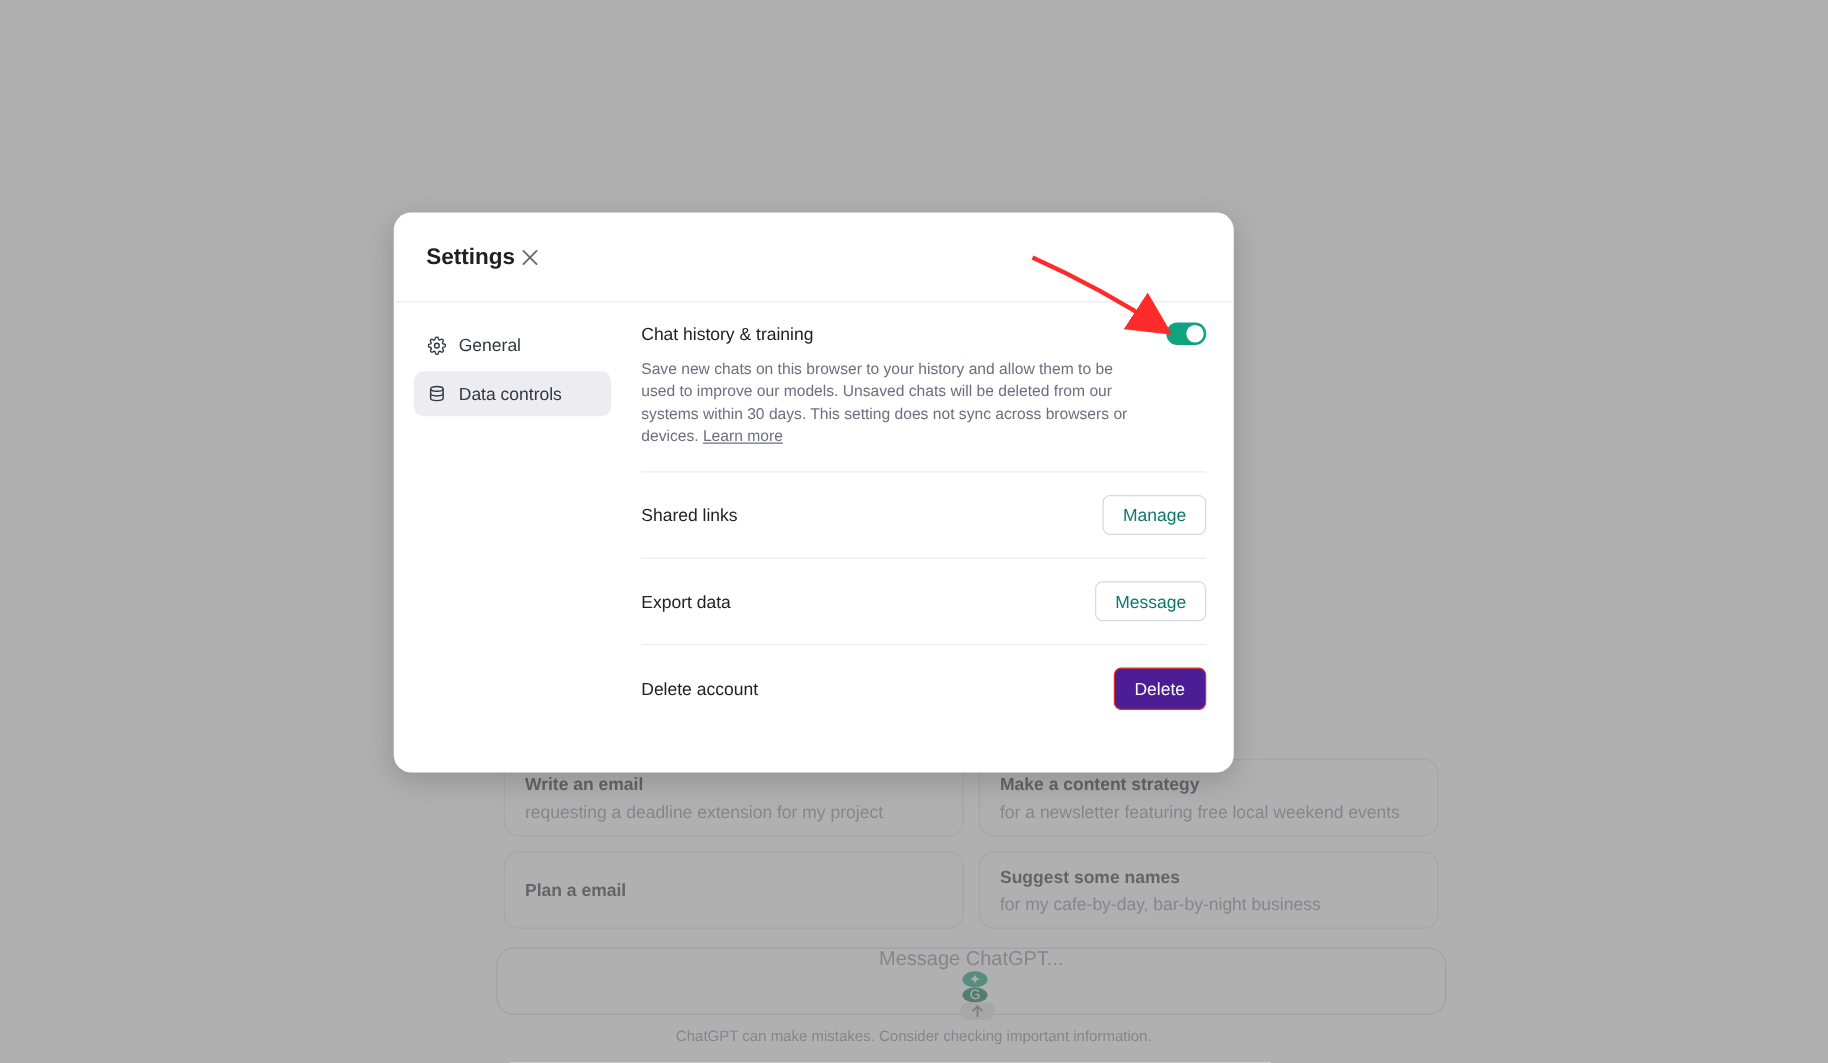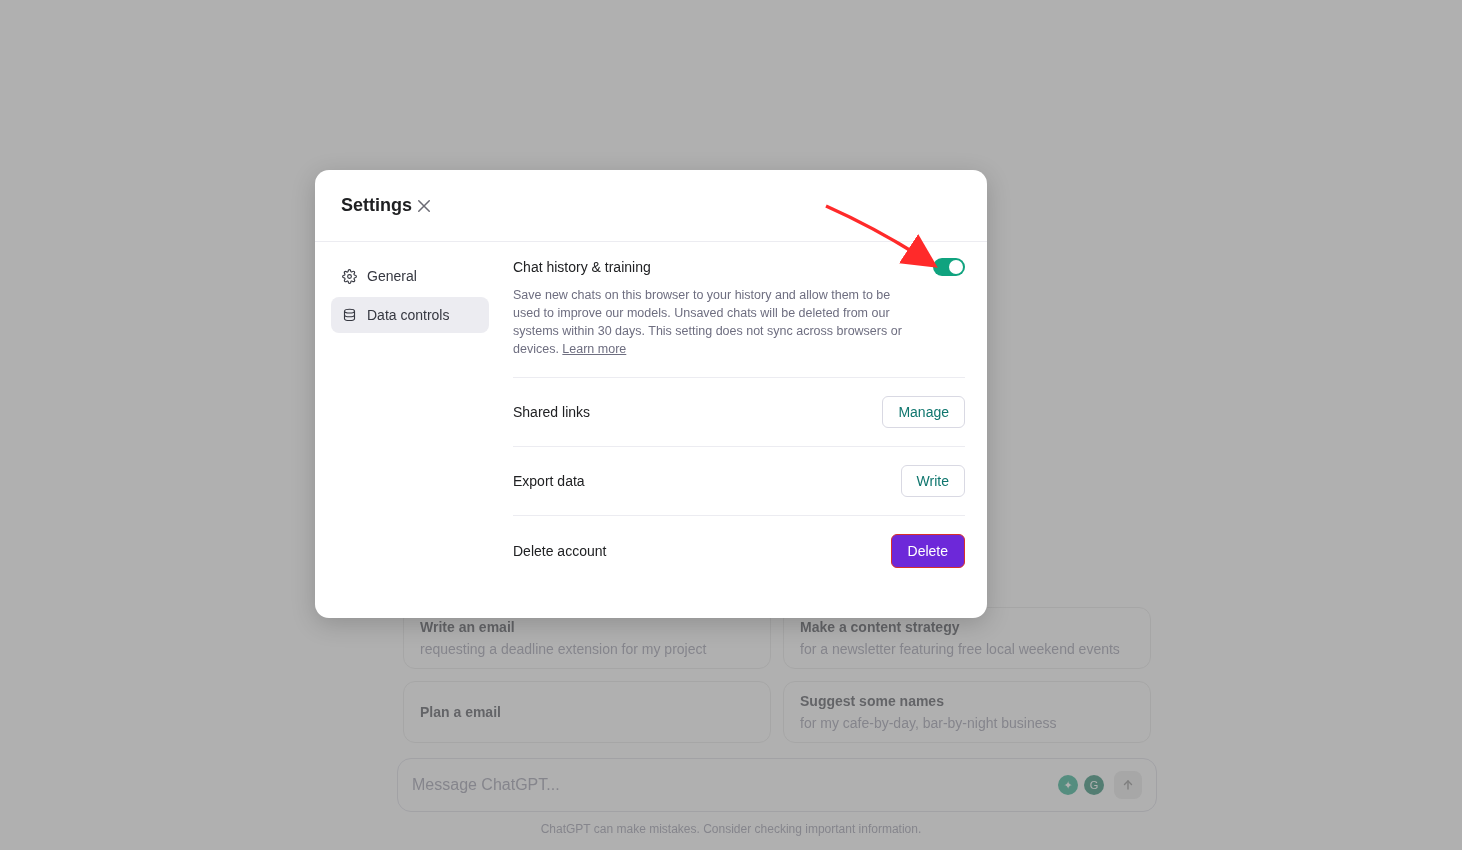--- a/index.html
+++ b/index.html
@@ -31,20 +31,21 @@
   .prompt-card .pc-sub   { font-size: 14px; color: #8e8ea0; margin-top: 6px; }
 
   .msg-box {
     position:absolute;
     left: 397px; top: 758px;
     width: 760px; height: 54px;
     border:1px solid #d9d9e3;
     border-radius: 14px;
     display:flex; align-items:center;
     padding: 0 14px;
+    flex-direction: column;
   }
   .msg-box .ph { color:#8e8ea0; font-size:16px; flex:1; }
   .msg-box .glyph {
     width:20px; height:20px; border-radius:50%;
     display:flex;align-items:center;justify-content:center;
     font-size:11px; color:#fff; margin-left:6px;
   }
   .glyph.green1 { background:#10a37f; }
   .glyph.green2 { background:#0b7a5e; }
   .send-btn {
@@ -90,21 +91,21 @@
   .content { flex:1; padding-left: 18px; }
   .row { display:flex; align-items:center; justify-content:space-between; }
   .sect-title { font-size:14px; color:#202123; }
   .desc { font-size:12.5px; color:#6e6e80; line-height:1.45; margin-top:10px; max-width:396px;}
   .desc a { color:#6e6e80; text-decoration:underline; }
   .divider { height:1px; background:#ececf1; margin:18px 0; }
   .btn {
     border:1px solid #d9d9e3; background:#fff; color:#0f766e;
     font-size:14px; padding:7px 15px; border-radius:6px; cursor:pointer;
   }
-  .btn.danger { background:#6d28d9; border-color:#d9302b; color:#fff; font-weight:500; padding:8px 16px;}
+  .btn.danger { background:#4c1d95; border-color:#d9302b; color:#fff; font-weight:500; padding:8px 16px;}
   
   .toggle {
     width:32px; height:18px; border-radius:9px; background:#10a37f;
     position:relative; cursor:pointer;
   }
   .toggle .knob {
     position:absolute; top:2px; right:2px;
     width:14px; height:14px; border-radius:50%; background:#fff;
   }
 
@@ -199,21 +200,21 @@
 
         <div class="divider"></div>
         <div class="row">
           <span class="sect-title">Shared links</span>
           <button class="btn">Manage</button>
         </div>
 
         <div class="divider"></div>
         <div class="row">
           <span class="sect-title">Export data</span>
-          <button class="btn">Write</button>
+          <button class="btn">Message</button>
         </div>
 
         <div class="divider"></div>
         <div class="row">
           <span class="sect-title">Delete account</span>
           <button class="btn danger">Delete</button>
         </div>
       </div>
     </div>
   </div>

